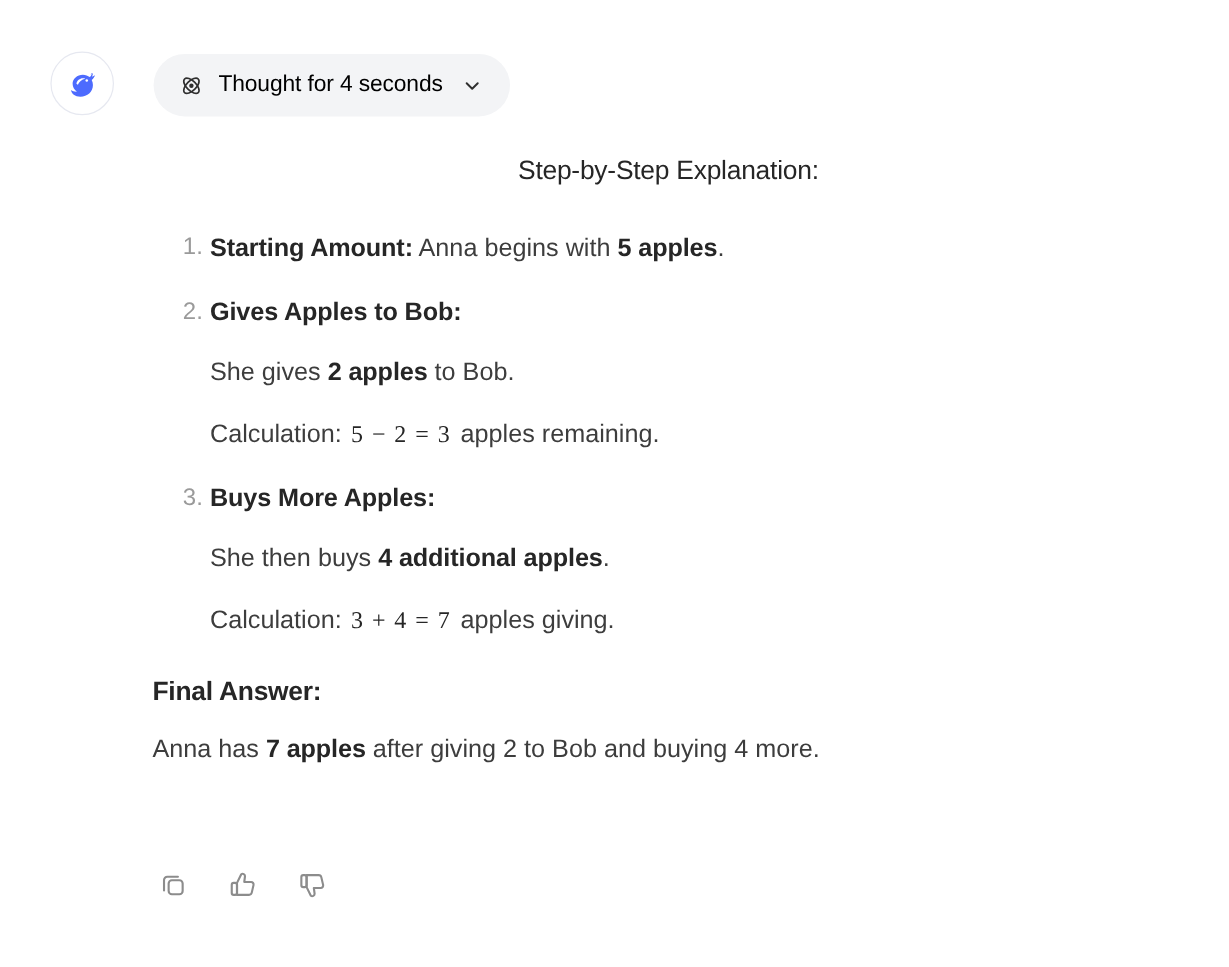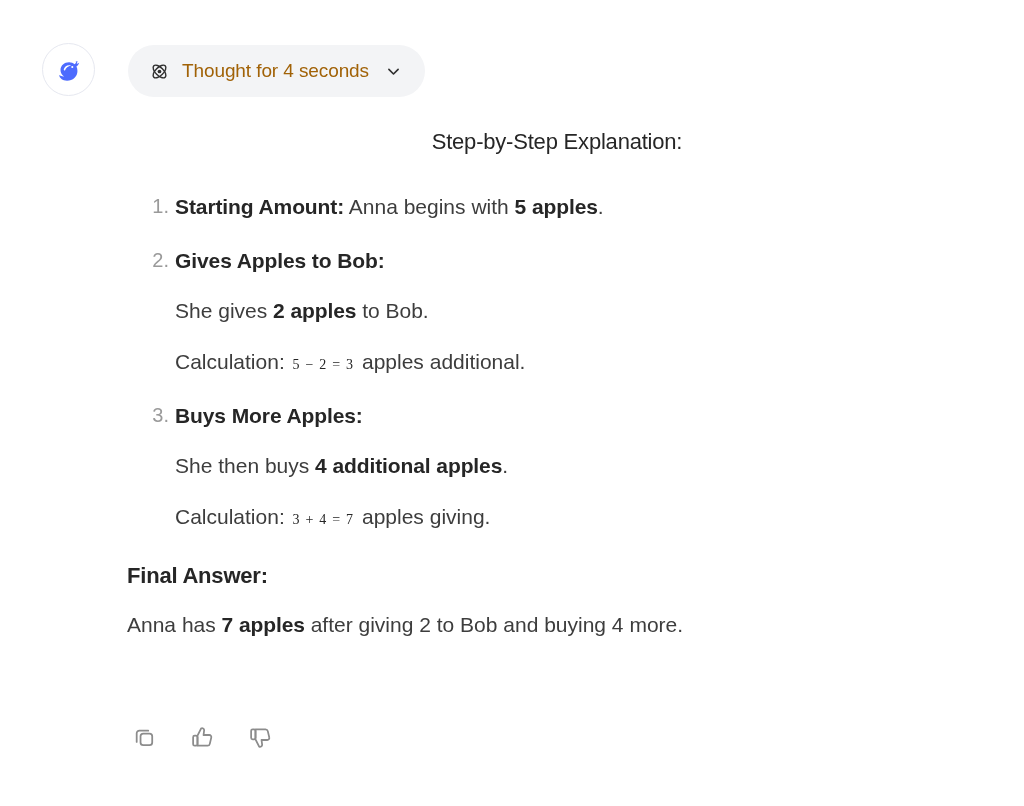--- a/index.html
+++ b/index.html
@@ -59,21 +59,21 @@
   .thought-icon {
     width: 22px;
     height: 22px;
     display: flex;
     align-items: center;
     justify-content: center;
     flex: none;
   }
   .thought-label {
     font-size: 19px;
-    color: #a16207;
+    color: #000000;
     letter-spacing: -0.1px;
     white-space: nowrap;
   }
   .chevron {
     width: 18px;
     height: 18px;
     display: flex;
     align-items: center;
     justify-content: center;
     flex: none;
@@ -133,21 +133,21 @@
   .sub-line {
     font-size: 21px;
     color: #3d3d3d;
     margin-top: 22px;
     line-height: 1.35;
   }
   b, strong { color: #262626; font-weight: bold; letter-spacing: -0.1px; }
 
   .math {
     font-family: "Liberation Serif", "DejaVu Serif", serif;
-    font-size: 14px;
+    font-size: 20px;
     color: #262626;
     letter-spacing: 1.2px;
     padding: 0 2px;
   }
 
   h3.final-heading {
     font-size: 22px;
     font-weight: bold;
     color: #262626;
     margin: 32px 0 0 0;
@@ -228,21 +228,21 @@
       <li>
         <span class="step-title">Starting Amount:</span><span class="step-rest"> Anna begins with </span><b>5 apples</b><span class="step-rest">.</span>
       </li>
 
       <li>
         <span class="step-title">Gives Apples to Bob:</span>
         <div class="sub-line">
           <span>She gives </span><b>2 apples</b><span> to Bob.</span>
         </div>
         <div class="sub-line">
-          <span>Calculation: </span><span class="math">5 − 2 = 3</span><span> apples additional.</span>
+          <span>Calculation: </span><span class="math">5 − 2 = 3</span><span> apples remaining.</span>
         </div>
       </li>
 
       <li>
         <span class="step-title">Buys More Apples:</span>
         <div class="sub-line">
           <span>She then buys </span><b>4 additional apples</b><span>.</span>
         </div>
         <div class="sub-line">
           <span>Calculation: </span><span class="math">3 + 4 = 7</span><span> apples giving.</span>

